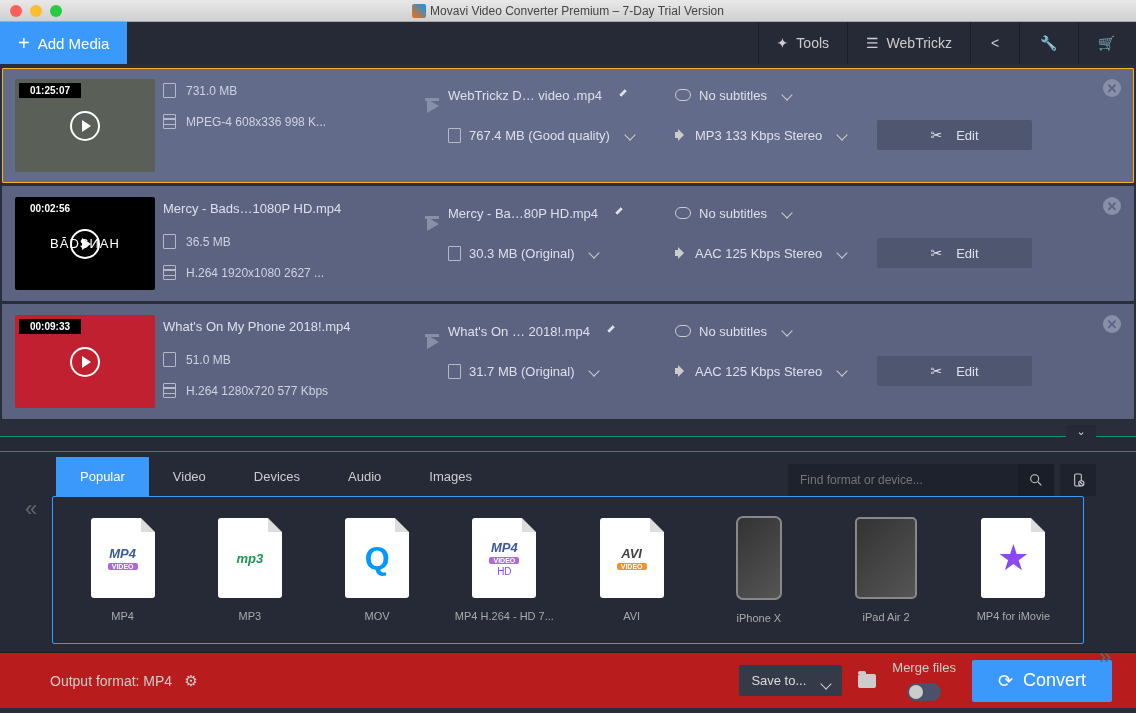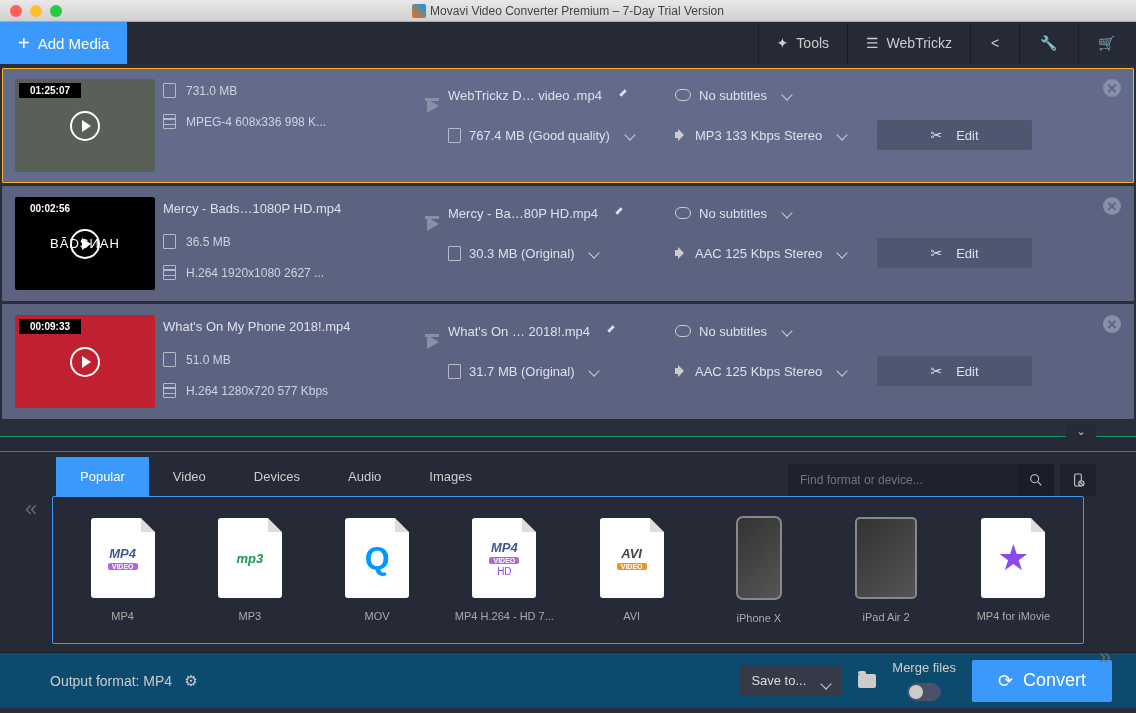--- a/index.html
+++ b/index.html
@@ -82,21 +82,21 @@
 .fmt-txt { font-size:13px; font-weight:900; font-style:italic; }
 .fmt-txt.mp4 { color:#3b5998; } .fmt-txt.mp3 { color:#1a9850; } .fmt-txt.avi { color:#444; }
 .fmt-sub { font-size:7px; background:#b068d8; color:#fff; padding:0 4px; border-radius:2px; margin-top:2px; font-weight:bold; }
 .fmt-sub.orange { background:#f0932b; }
 .fmt-thumb.device { background:linear-gradient(135deg,#333,#555); width:46px; height:84px; border-radius:7px; border:2px solid #888; }
 .fmt-thumb.tablet { width:62px; height:82px; border-radius:5px; }
 .fmt-thumb.device::before { display:none; }
 .star-icon { color:#8a4af0; font-size:36px; }
 
 
-.bottom-bar { height:56px; background:#0c4a6e; display:flex; align-items:center; padding:0 24px 0 50px; gap:16px; border-top:1px solid #1a1e28; }
+.bottom-bar { height:56px; background:#b91c1c; display:flex; align-items:center; padding:0 24px 0 50px; gap:16px; border-top:1px solid #1a1e28; }
 .out-fmt { color:#ccc; font-size:14px; display:flex; align-items:center; gap:12px; }
 .gear-icon { color:#ccc; font-size:15px; cursor:pointer; }
 .bb-spacer { flex:1; }
 .save-to { background:#353a48; color:#ddd; padding:8px 12px; font-size:13px; display:flex; align-items:flex-end; gap:8px; border-radius:2px; cursor:pointer; }
 .folder-icon { width:18px; height:14px; background:#ccc; border-radius:2px; cursor:pointer; position:relative; }
 .folder-icon::before { content:''; position:absolute; top:-3px; left:0; width:8px; height:3px; background:#ccc; border-radius:2px 2px 0 0; }
 .merge { color:#ccc; font-size:13px; display:flex; align-items:center; gap:8px;flex-direction:column; }
 .toggle { width:34px; height:18px; background:#4a5168; border-radius:9px; position:relative; cursor:pointer; }
 .toggle::after { content:''; position:absolute; left:2px; top:2px; width:14px; height:14px; background:#ccc; border-radius:50%; }
 .convert-btn { background:#3b99fc; color:#fff; font-size:18px; font-weight:500; padding:10px 26px; display:flex; align-items:center; gap:10px; border-radius:2px; cursor:pointer; }

